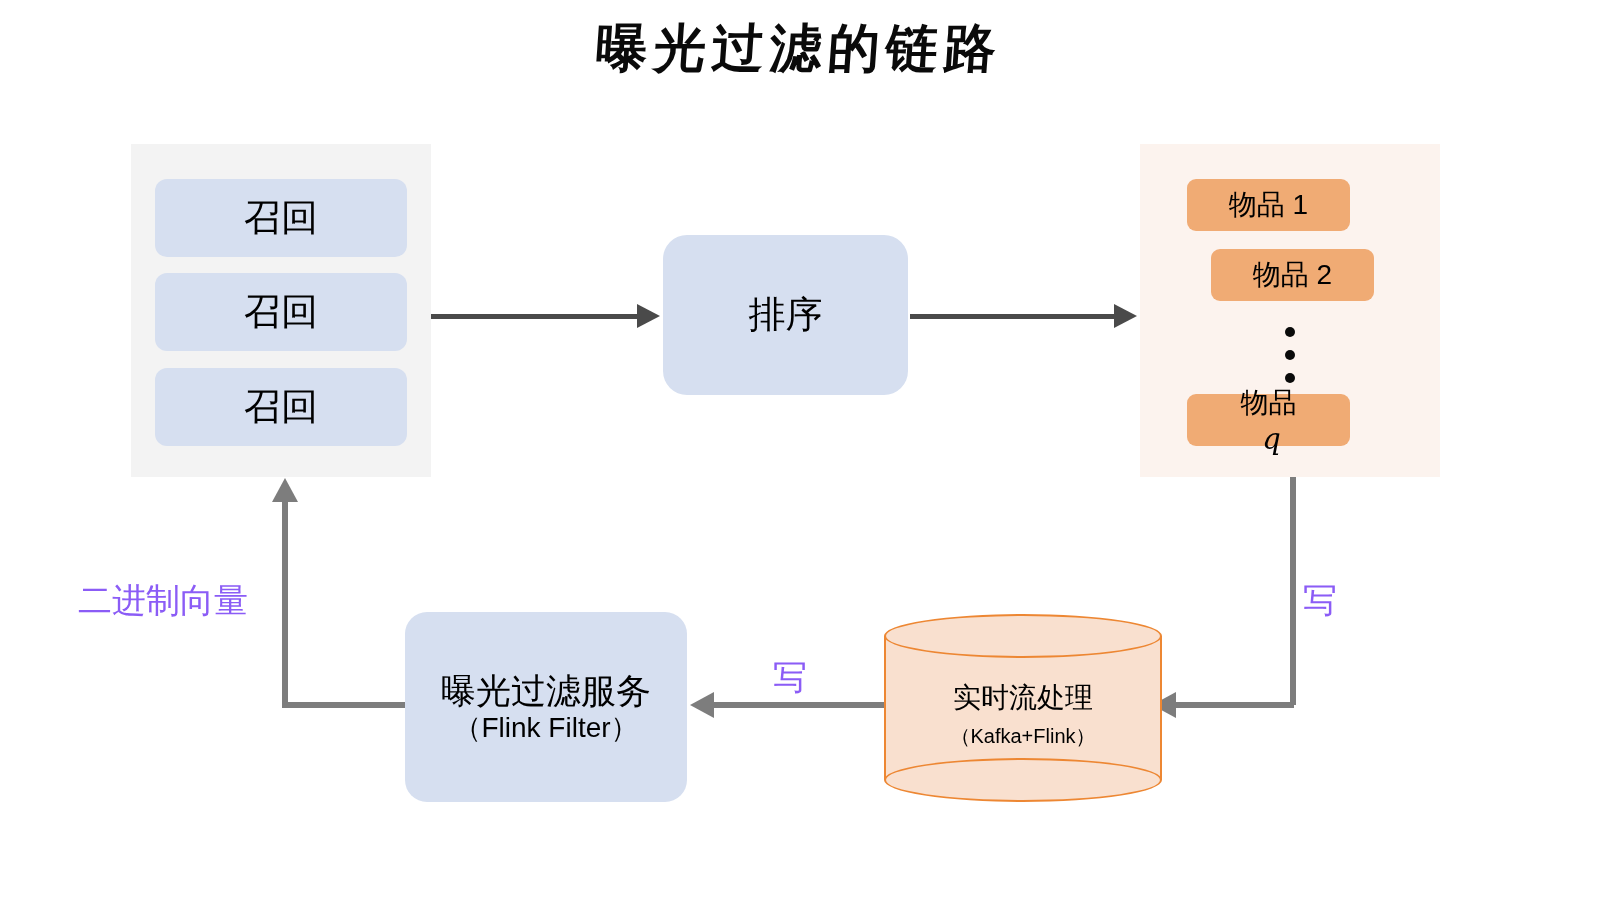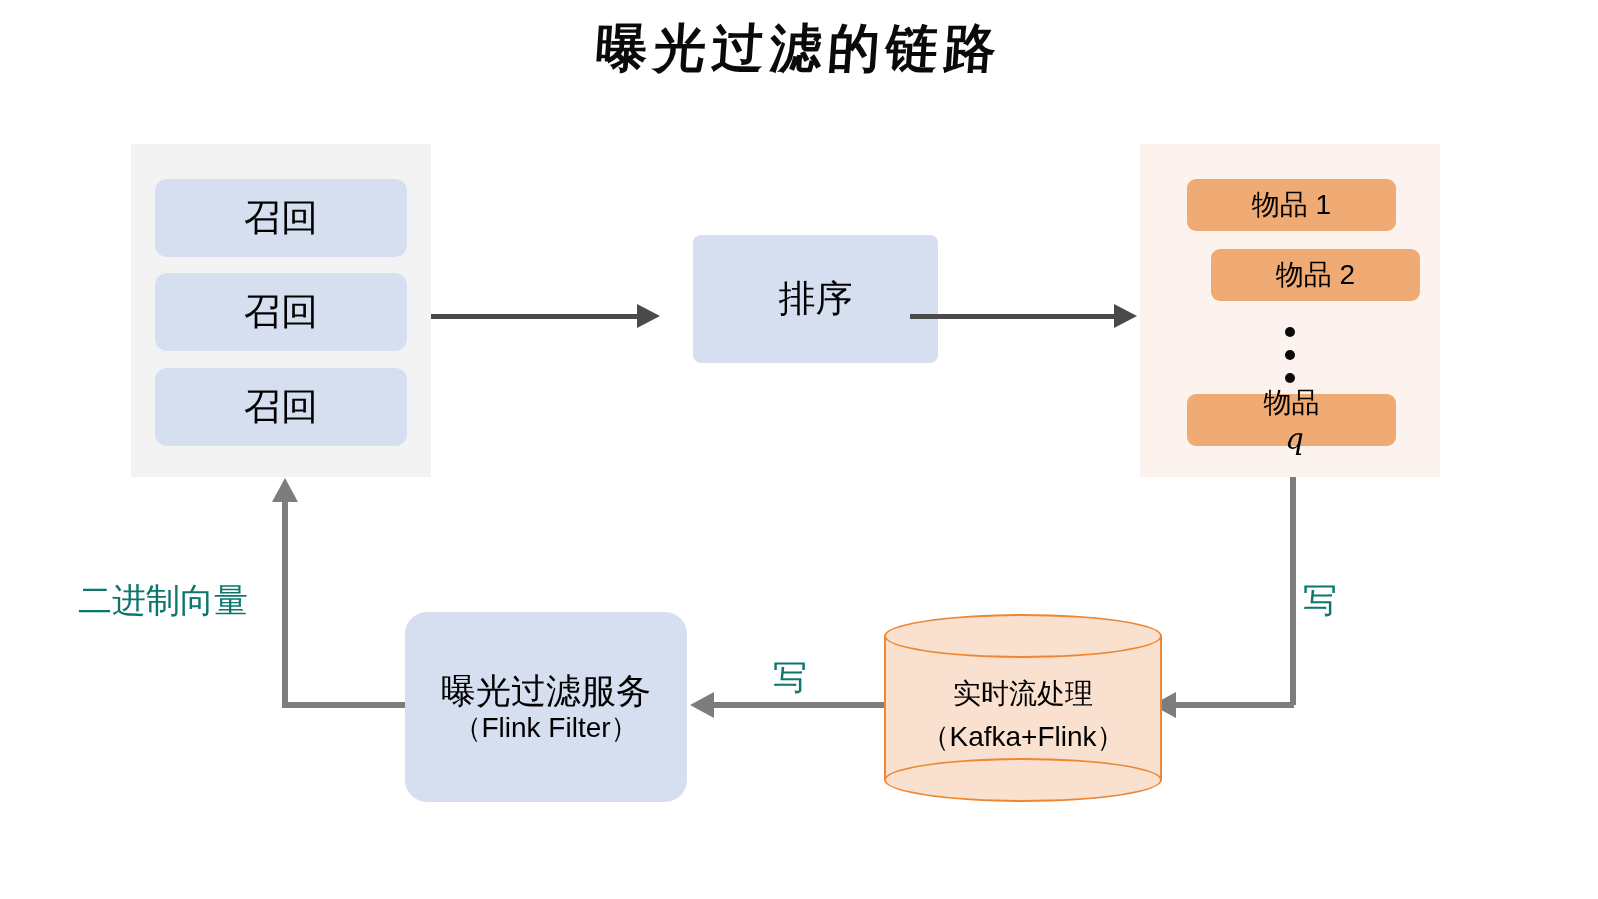--- a/index.html
+++ b/index.html
@@ -75,24 +75,23 @@
     align-items: center;
   }
   #recall-box-0 { top: 179px; }
   #recall-box-1 { top: 273px; }
   #recall-box-2 { top: 368px; }
 
   #rank-box {
     left: 663px;
     top: 235px;
     width: 245px;
-    height: 128px;
-    border-radius: 8px;
+    height: 160px;
+    border-radius: 24px;
     font-size: 37px;
-    margin-left: 30px;
   }
 
   #bloom-box {
     left: 405px;
     top: 612px;
     width: 282px;
     height: 190px;
     border-radius: 22px;
     flex-direction: column;
     font-size: 35px;
@@ -100,21 +99,21 @@
   #bloom-box .sub {
     font-size: 28px;
     margin-top: 2px;
     letter-spacing: 0px;
   }
 
   
   .item-box {
     position: absolute;
     left: 1187px;
-    width: 209px;
+    width: 163px;
     height: 52px;
     box-sizing: border-box;
     background: #f0ab74;
     border-radius: 9px;
     display: flex;
     align-items: center;
     justify-content: center;
     font-size: 28px;
     color: #000000;
   }
@@ -188,21 +187,21 @@
     height: 110px;
     display: flex;
     flex-direction: column;
     align-items: center;
     justify-content: center;
     color: #000000;
     text-align: center;
     line-height: 1.12;
   }
   #stream-cyl .cyl-label .main { font-size: 28px; }
-  #stream-cyl .cyl-label .sub { font-size: 28px; margin-top: 12px; }
+  #stream-cyl .cyl-label .sub { font-size: 20px; margin-top: 12px; }
 
   
   .conn {
     position: absolute;
   }
   .hline-dark {
     height: 5px;
     background: #4a4a4a;
   }
   .line-gray {
@@ -228,21 +227,21 @@
   }
   .arrow-up-gray {
     border-left: 13px solid transparent;
     border-right: 13px solid transparent;
     border-bottom: 24px solid #7d7d7d;
   }
 
   
   .edge-label {
     position: absolute;
-    color: #0f766e;
+    color: #8b5cf6;
     white-space: nowrap;
   }
   #label-binary-vector {
     left: 78px;
     top: 578px;
     font-size: 34px;
   }
   #label-write-mid {
     left: 773px;
     top: 655px;

